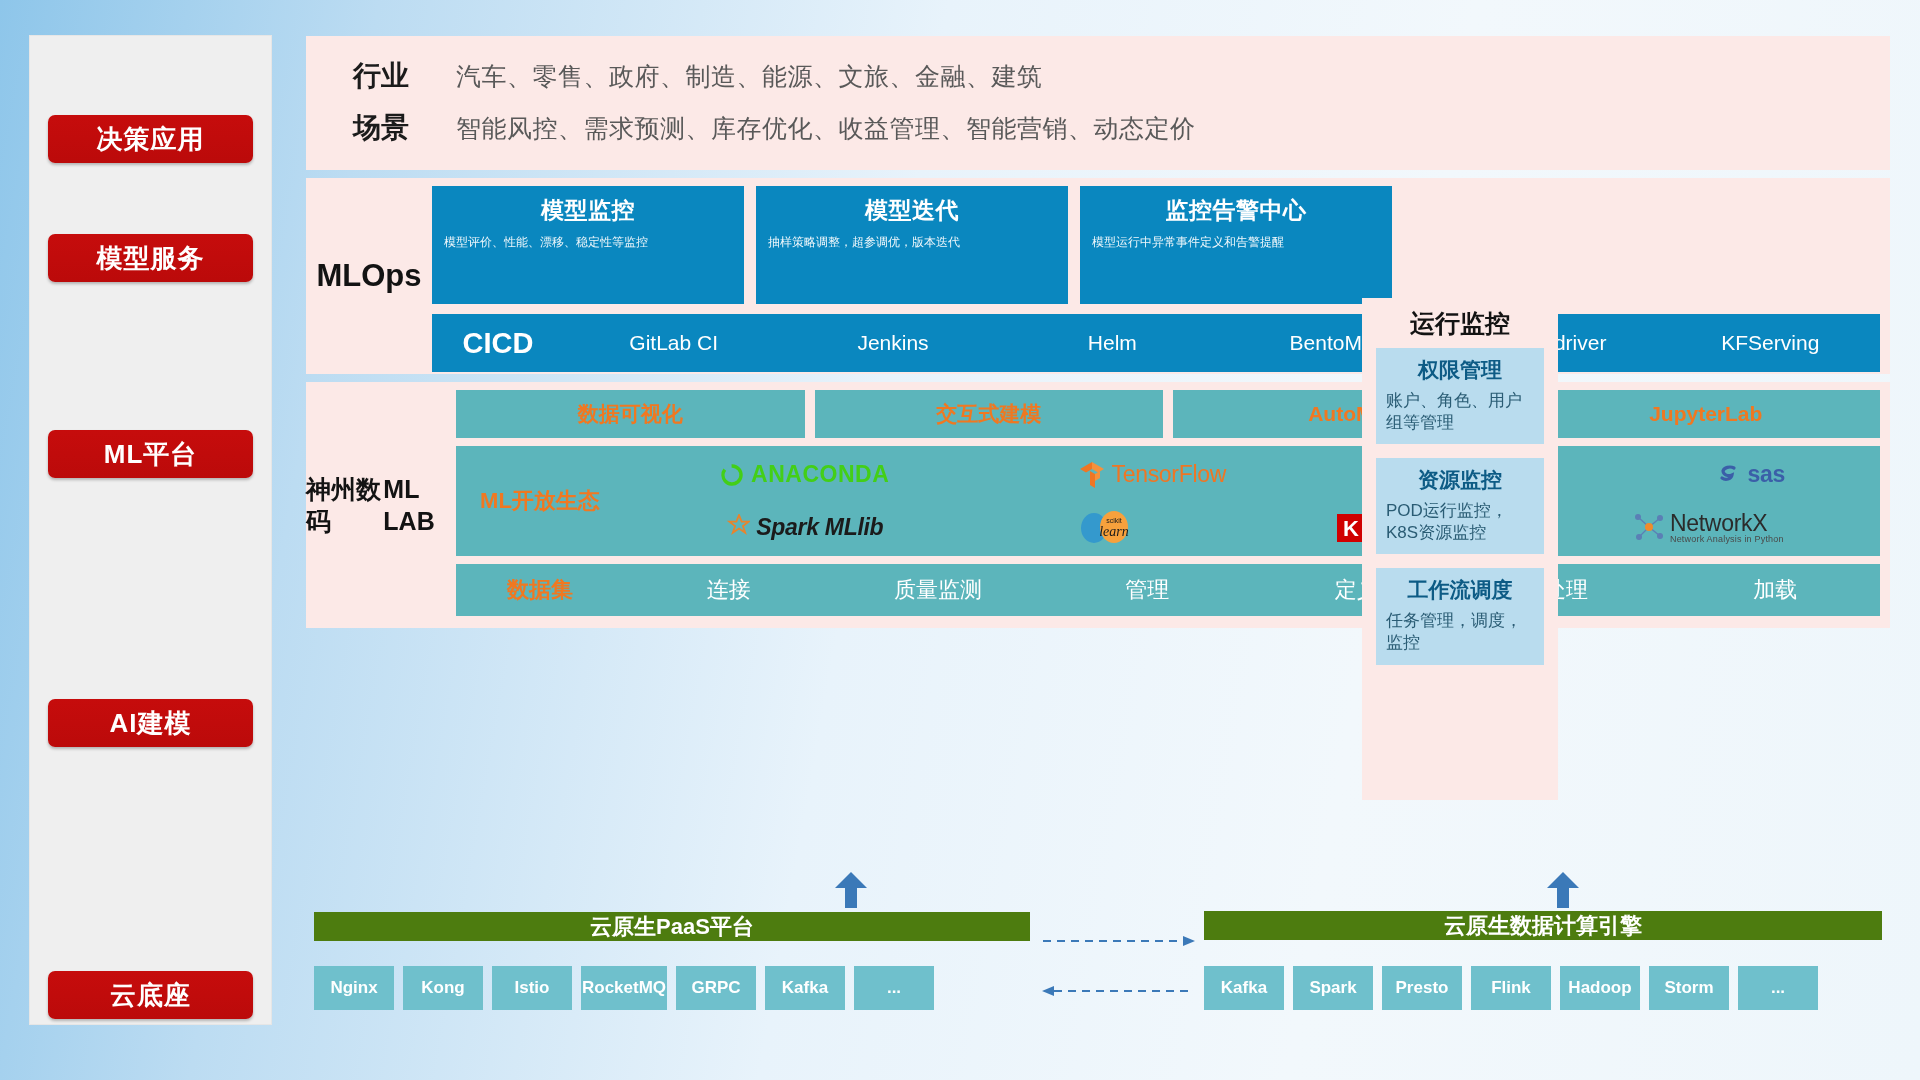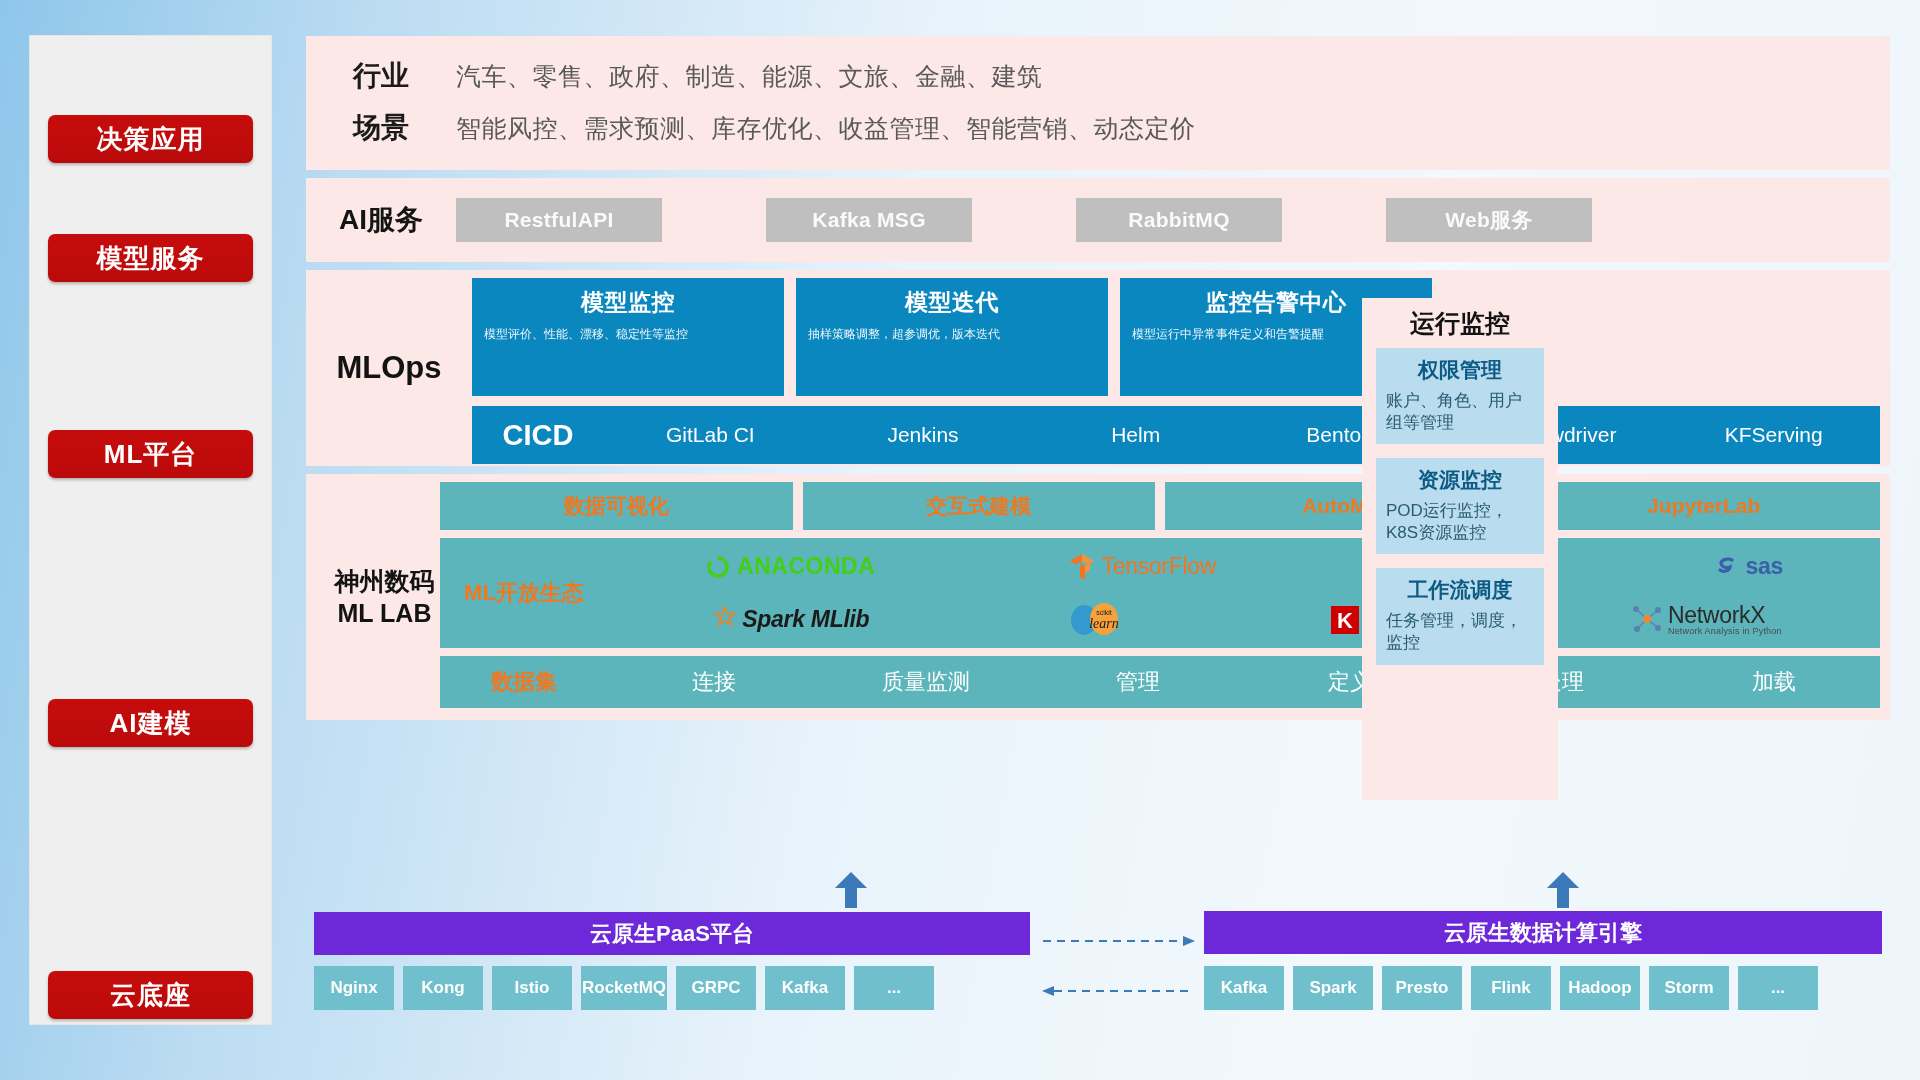--- a/index.html
+++ b/index.html
@@ -84,21 +84,21 @@
     width: 206px; height: 44px;
     background: #bfbfbf;
     display: flex; align-items: center; justify-content: center;
     color: #fafafa; font-size: 21px; font-weight: bold;
     letter-spacing: .3px;
   }
 
   
   #band-mlops { height: 196px; display: flex; }
   .mlops-left {
-    width: 166px; flex: none;
+    width: 126px; flex: none;
     display: flex; align-items: center; justify-content: center;
     font-size: 31px; font-weight: bold; color: #131313;
   }
   .mlops-body { flex: 1; padding: 8px 10px 8px 0; }
   .mlops-cards { display: flex; gap: 12px; }
   .mlops-card {
     width: 312px; height: 118px;
     background: #0a87bf;
     color: #fff;
     padding: 9px 12px 0 12px;
@@ -126,26 +126,25 @@
     font-size: 21px;
     text-align: center;
     line-height: 1.18;
     word-break: break-all;
     padding: 0 2px;
   }
 
   
   #band-mllab { height: 246px; display: flex; }
   .mllab-left {
-    width: 134px; flex: none;
-    display: flex; flex-direction: column;
+    width: 150px; flex: none;
+    display: flex; flex-direction: row;
     align-items: center; justify-content: center;
     font-size: 25px; font-weight: bold; color: #131313;
     line-height: 1.3;
-    padding-left: 23px;
   }
   .mllab-body { flex: 1; padding: 8px 10px 8px 0; }
   .tabs-row { display: flex; gap: 10px; text-align: right; }
   .tab-chip {
     flex: 1; height: 48px;
     background: #5cb5bb;
     display: flex; align-items: center; justify-content: center;
     color: #f07821; font-size: 21px; font-weight: bold;
   }
   .eco-block {
@@ -195,22 +194,22 @@
     color: #0d5b85;
     font-size: 21px; font-weight: bold;
     margin-bottom: 6px;
   }
   .mon-card p { font-size: 17px; color: #2a5c74; line-height: 1.3; }
 
   
   #cloud-base { position: absolute; left: 306px; top: 888px; width: 1584px; height: 150px; }
   .cloud-bar {
     position: absolute;
-    height: 43px;
-    background: #6d28d9;
+    height: 29px;
+    background: #4d7c0f;
     color: #fff;
     font-size: 22px; font-weight: bold;
     display: flex; align-items: center; justify-content: center; text-align: right;
   }
   #cloud-bar-paas { left: 8px; top: 24px; width: 716px; }
   #cloud-bar-engine { left: 898px; top: 23px; width: 678px; }
   .tag-row { position: absolute; top: 78px; display: flex; gap: 9px; }
   #tag-row-paas { left: 8px; }
   #tag-row-engine { left: 898px; }
   .tag {
@@ -261,37 +260,20 @@
       <div class="kv-row">
         <div class="kv-key">行业</div>
         <div class="kv-val">汽车、零售、政府、制造、能源、文旅、金融、建筑</div>
       </div>
       <div class="kv-row">
         <div class="kv-key">场景</div>
         <div class="kv-val">智能风控、需求预测、库存优化、收益管理、智能营销、动态定价</div>
       </div>
     </div>
 
-    <div class="band" id="band-aiservice">
-      <div class="aisvc-label">AI服务</div>
-      <div class="aisvc-items">
-        <div class="aisvc-chip">
-          <span>RestfulAPI</span>
-        </div>
-        <div class="aisvc-chip">
-          <span>Kafka MSG</span>
-        </div>
-        <div class="aisvc-chip">
-          <span>RabbitMQ</span>
-        </div>
-        <div class="aisvc-chip">
-          <span>Web服务</span>
-        </div>
-      </div>
-    </div>
 
     <div class="band" id="band-mlops">
       <div class="mlops-left">MLOps</div>
       <div class="mlops-body">
         <div class="mlops-cards">
           <div class="mlops-card">
             <h4>模型监控</h4>
             <p>模型评价、性能、漂移、稳定性等监控</p>
           </div>
           <div class="mlops-card">

